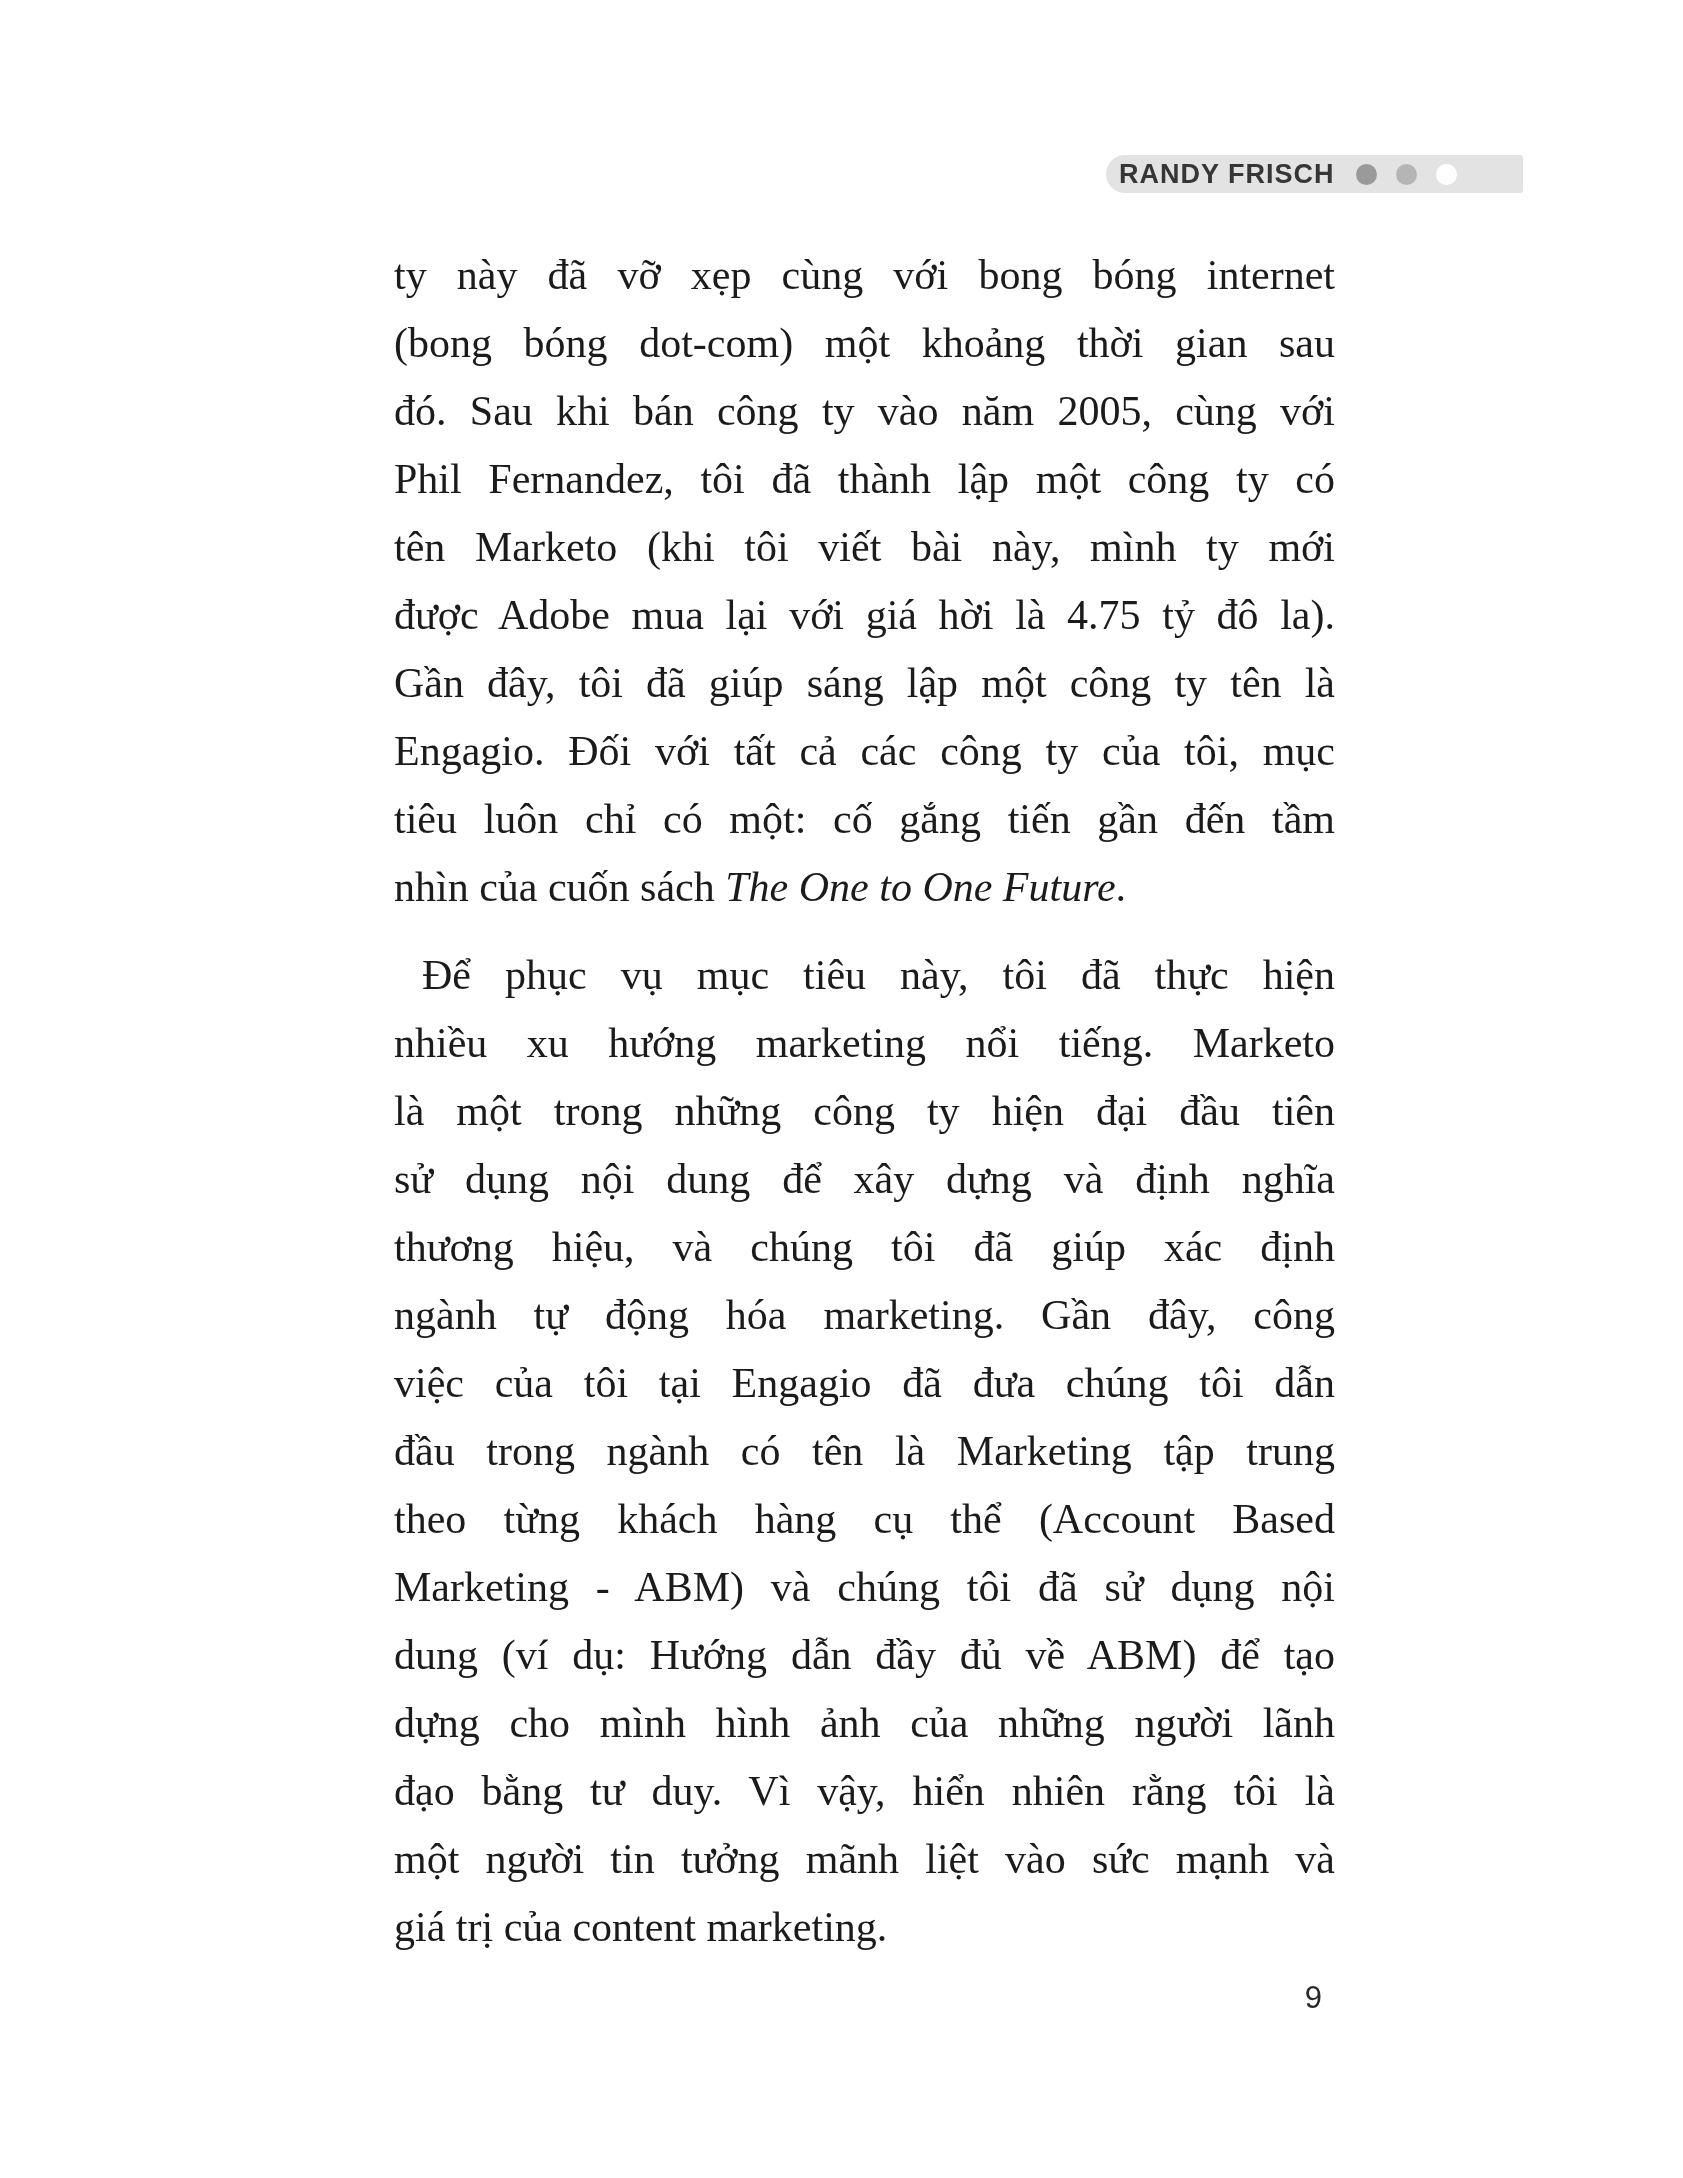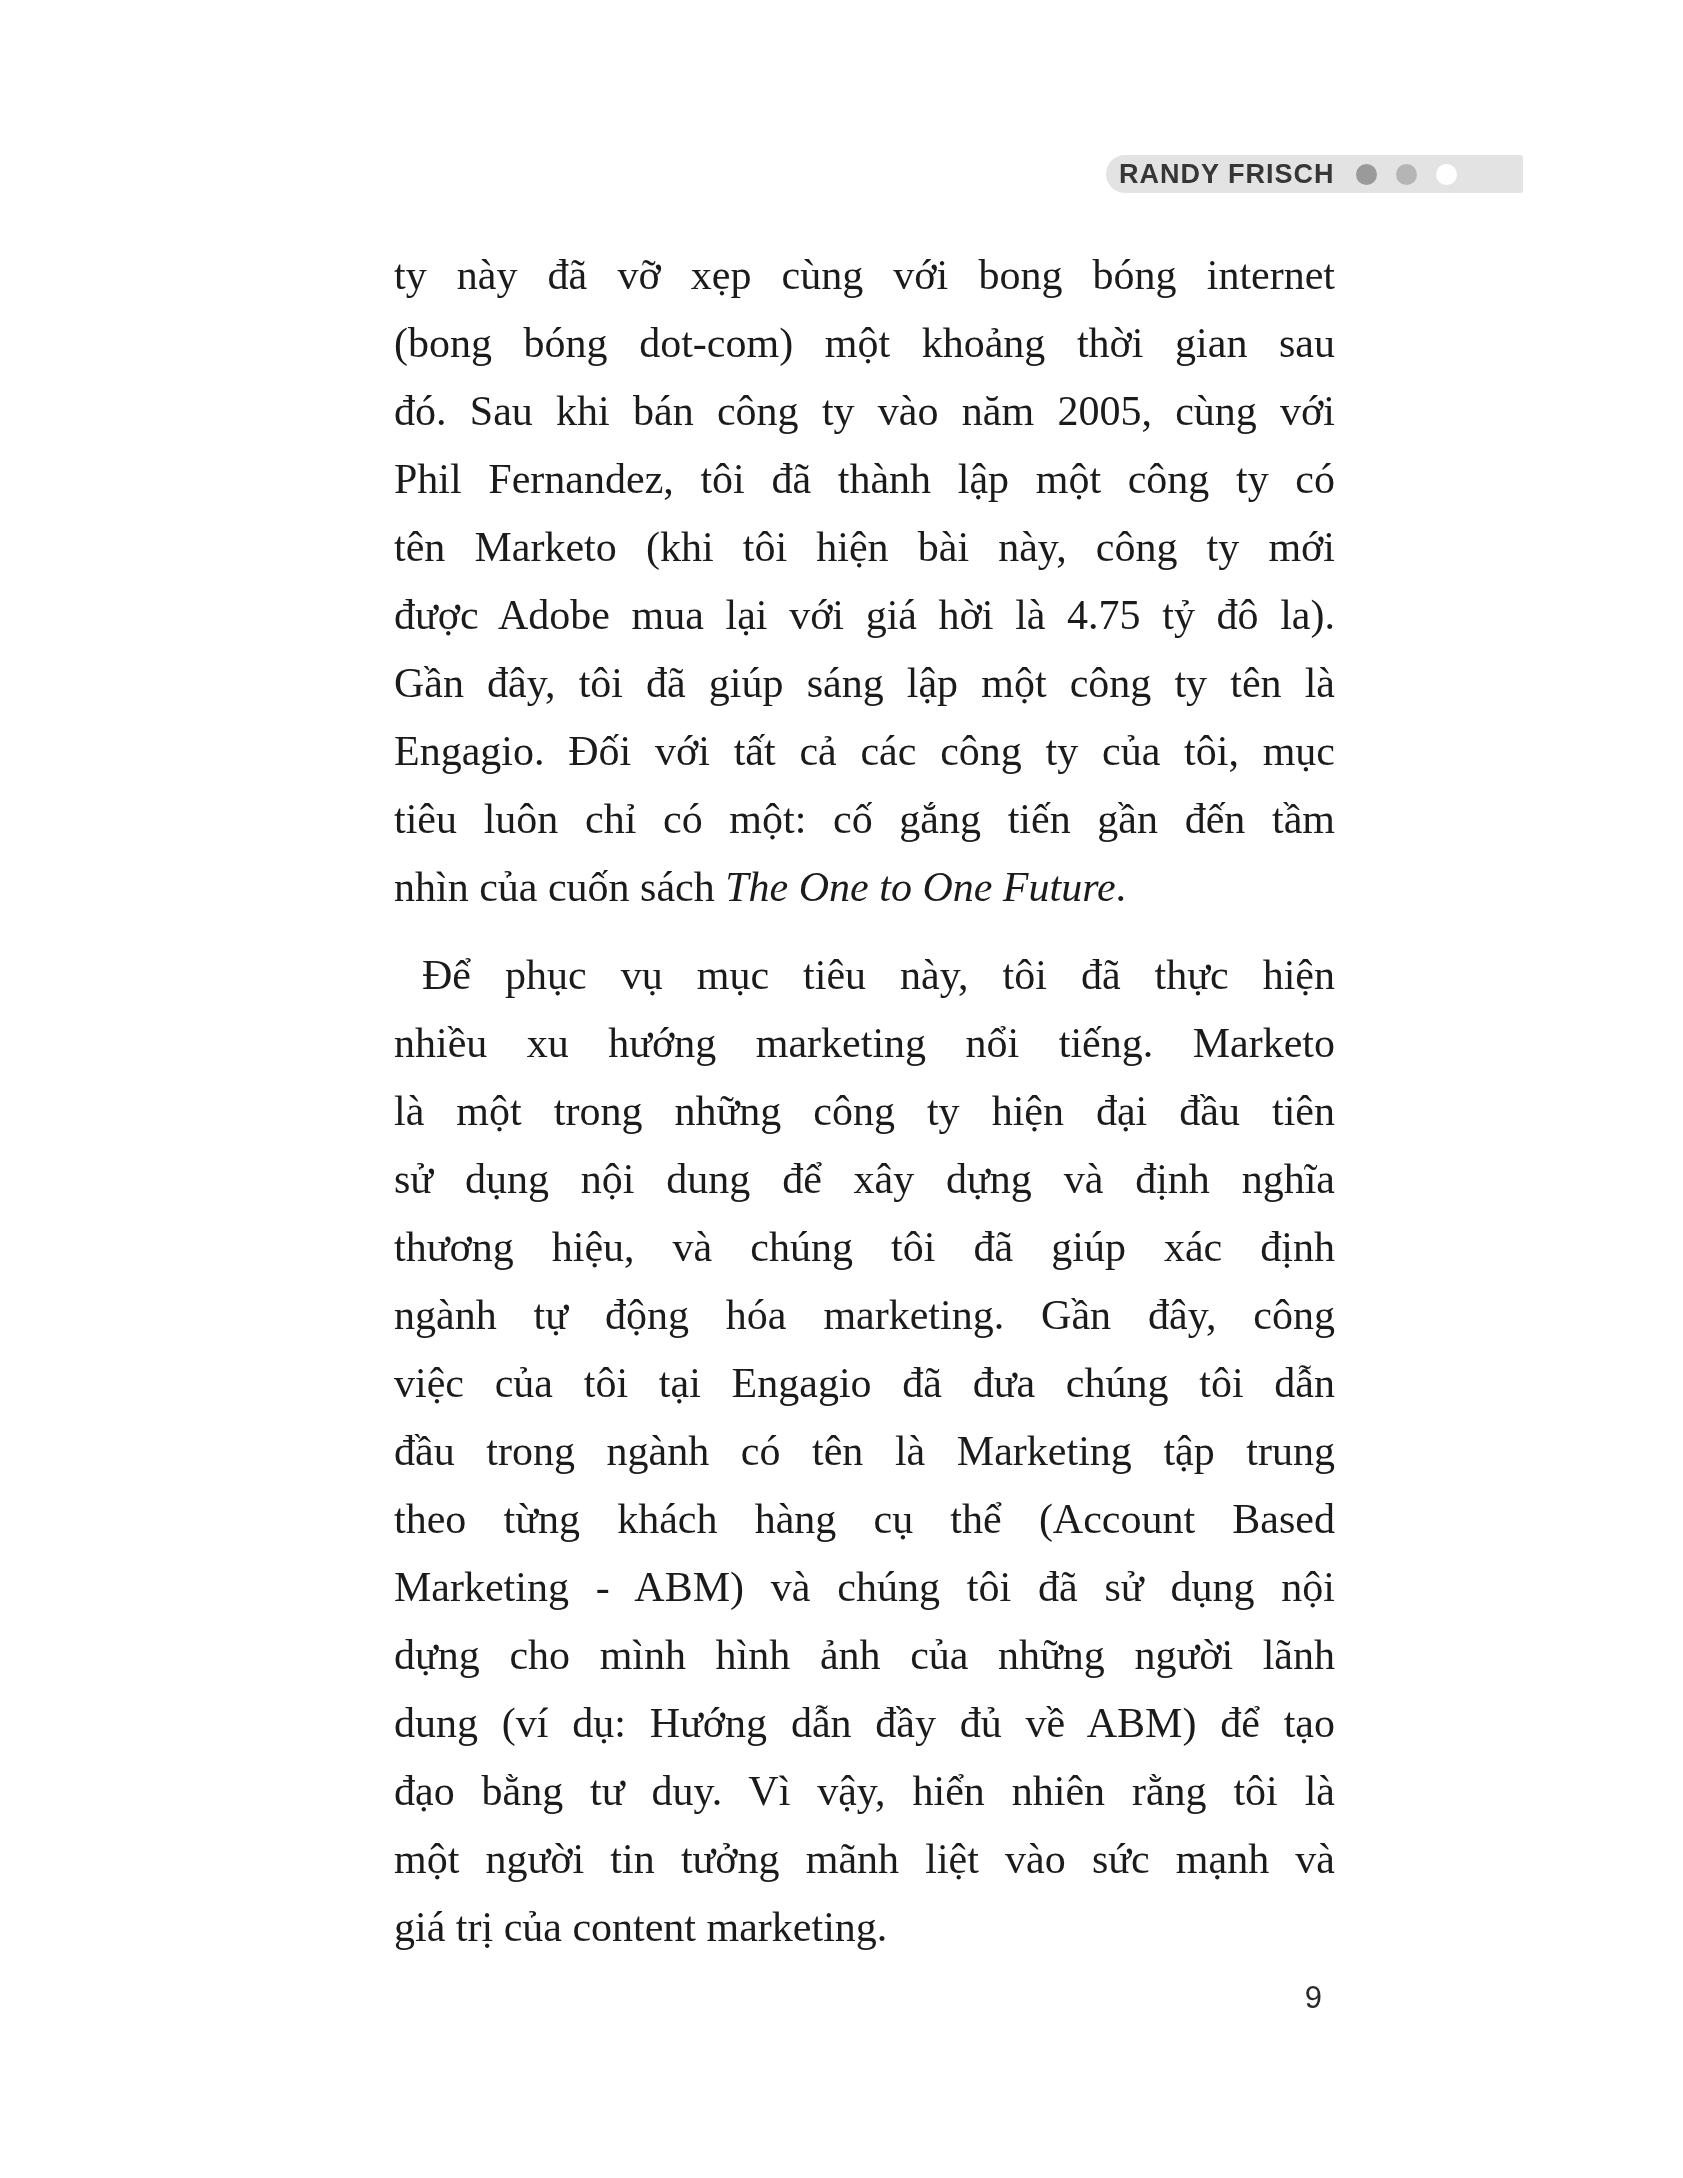--- a/index.html
+++ b/index.html
@@ -100,40 +100,40 @@
         <span class="dot" style="background: rgb(255, 255, 255);"></span>
       </span>
   </div>
 
   <div class="body-text" style="color: rgb(27, 27, 27);">
       <div class="paragraph">
         <div class="line">ty này đã vỡ xẹp cùng với bong bóng internet</div>
         <div class="line">(bong bóng dot-com) một khoảng thời gian sau</div>
         <div class="line">đó. Sau khi bán công ty vào năm 2005, cùng với</div>
         <div class="line">Phil Fernandez, tôi đã thành lập một công ty có</div>
-        <div class="line">tên Marketo (khi tôi hiện bài này, công ty mới</div>
+        <div class="line">tên Marketo (khi tôi viết bài này, mình ty mới</div>
         <div class="line">được Adobe mua lại với giá hời là 4.75 tỷ đô la).</div>
         <div class="line">Gần đây, tôi đã giúp sáng lập một công ty tên là</div>
         <div class="line">Engagio. Đối với tất cả các công ty của tôi, mục</div>
         <div class="line">tiêu luôn chỉ có một: cố gắng tiến gần đến tầm</div>
         <div class="line last">nhìn của cuốn sách <i>The One to One Future</i>.</div>
       </div>
       <div class="paragraph">
         <div class="line indent">Để phục vụ mục tiêu này, tôi đã thực hiện</div>
         <div class="line">nhiều xu hướng marketing nổi tiếng. Marketo</div>
         <div class="line">là một trong những công ty hiện đại đầu tiên</div>
         <div class="line">sử dụng nội dung để xây dựng và định nghĩa</div>
         <div class="line">thương hiệu, và chúng tôi đã giúp xác định</div>
         <div class="line">ngành tự động hóa marketing. Gần đây, công</div>
         <div class="line">việc của tôi tại Engagio đã đưa chúng tôi dẫn</div>
         <div class="line">đầu trong ngành có tên là Marketing tập trung</div>
         <div class="line">theo từng khách hàng cụ thể (Account Based</div>
         <div class="line">Marketing - ABM) và chúng tôi đã sử dụng nội</div>
+        <div class="line">dung (ví dụ: Hướng dẫn đầy đủ về ABM) để tạo</div>
         <div class="line">dựng cho mình hình ảnh của những người lãnh</div>
-        <div class="line">dung (ví dụ: Hướng dẫn đầy đủ về ABM) để tạo</div>
         <div class="line">đạo bằng tư duy. Vì vậy, hiển nhiên rằng tôi là</div>
         <div class="line">một người tin tưởng mãnh liệt vào sức mạnh và</div>
         <div class="line last">giá trị của content marketing.</div>
       </div>
     </div>
 
   <div class="folio">9</div>
 
 </div>
 

